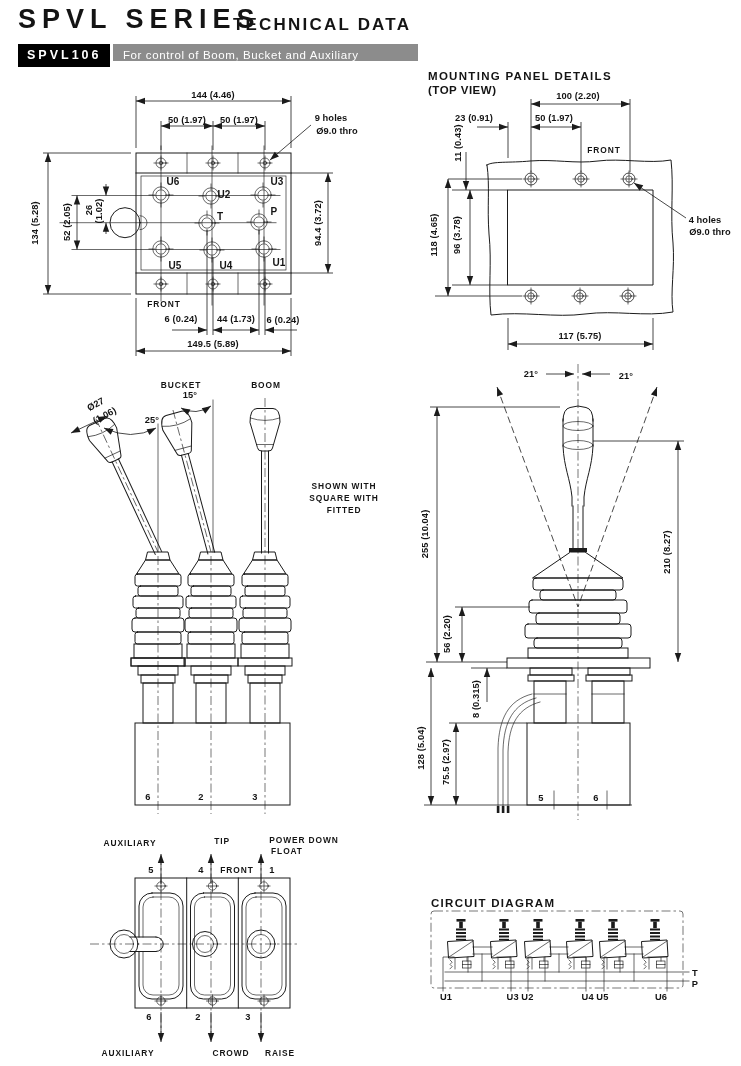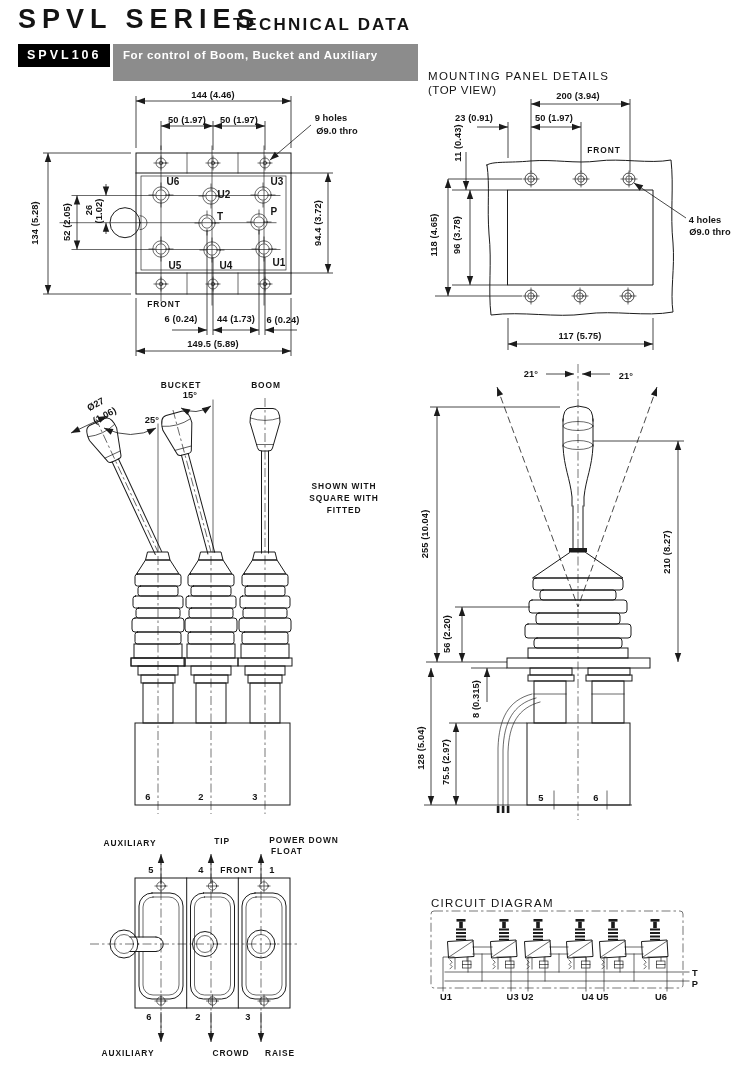--- a/index.html
+++ b/index.html
@@ -3,29 +3,29 @@
 <meta charset="utf-8">
 <style>
   html,body{margin:0;padding:0;background:#fff;}
   .page{position:relative;width:741px;height:1066px;background:#fff;overflow:hidden;
         font-family:"Liberation Sans",sans-serif;color:#141414;}
   .abs{position:absolute;}
   .title{left:18px;top:4px;font-size:27px;font-weight:bold;letter-spacing:6px;white-space:nowrap;}
   .subtitle{left:233px;top:15px;font-size:17px;font-weight:bold;letter-spacing:2.2px;white-space:nowrap;}
   .badge-model{left:18px;top:44px;width:92px;height:23px;background:#000;color:#fff;
         font-size:12.5px;font-weight:bold;letter-spacing:3px;line-height:23px;padding-left:9px;box-sizing:border-box;}
-  .badge-desc{left:113px;top:44px;width:305px;height:37px;background:#8c8c8c;color:#fff;
-        font-size:11.5px;font-weight:bold;letter-spacing:0.6px;line-height:23px;padding-left:10px;box-sizing:border-box;}
+  .badge-desc{left:113px;top:44px;width:305px;height:17px;background:#8c8c8c;color:#fff;
+        font-size:11.5px;font-weight:normal;letter-spacing:0.6px;line-height:23px;padding-left:10px;box-sizing:border-box;}
   .lbl{position:absolute;transform:translate(-50%,-50%);font-size:9.3px;font-weight:bold;
        line-height:1;letter-spacing:0.1px;white-space:nowrap;color:#141414;}
   .v{transform:translate(-50%,-50%) rotate(-90deg);}
   .r28{transform:translate(-50%,-50%) rotate(-28deg);}
   .s8{font-size:8.4px;letter-spacing:0.9px;}
   .s10{font-size:10px;}
-  .h1{position:absolute;font-size:11.5px;font-weight:normal;letter-spacing:1.3px;white-space:nowrap;color:#141414;}
+  .h1{position:absolute;font-size:11.5px;font-weight:bold;letter-spacing:1.3px;white-space:nowrap;color:#141414;}
   svg.art{position:absolute;left:0;top:0;}
   .o{stroke:#1b1b1b;fill:none;stroke-width:1;stroke-linecap:square;}
   .t{stroke-width:0.65;}
   .dm{stroke:#1b1b1b;fill:none;stroke-width:0.8;}
   .cl{stroke:#1b1b1b;fill:none;stroke-width:0.6;stroke-dasharray:9 3 2.5 3;}
   .f{fill:#1b1b1b;stroke:none;}
   .wh{fill:#fff;stroke:none;}
 </style>
 </head>
 <body>
@@ -373,21 +373,21 @@
   <span class="lbl v" style="left:100px;top:211px">(1.02)</span>
   <span class="lbl v" style="left:319px;top:223px">94.4 (3.72)</span>
   <span class="lbl s8" style="left:164px;top:304px">FRONT</span>
   <span class="lbl" style="left:181px;top:320px">6 (0.24)</span>
   <span class="lbl" style="left:236px;top:320px">44 (1.73)</span>
   <span class="lbl" style="left:283px;top:321px">6 (0.24)</span>
   <span class="lbl" style="left:213px;top:345px">149.5 (5.89)</span>
 
   <span class="h1" style="left:428px;top:70px">MOUNTING PANEL DETAILS</span>
   <span class="h1" style="left:428px;top:84px;letter-spacing:0.5px">(TOP VIEW)</span>
-  <span class="lbl" style="left:578px;top:97px">200 (3.94)</span>
+  <span class="lbl" style="left:578px;top:97px">100 (2.20)</span>
   <span class="lbl" style="left:474px;top:119px">23 (0.91)</span>
   <span class="lbl" style="left:554px;top:119px">50 (1.97)</span>
   <span class="lbl v" style="left:459px;top:143px">11 (0.43)</span>
   <span class="lbl s8" style="left:604px;top:150px">FRONT</span>
   <span class="lbl v" style="left:435px;top:235px">118 (4.65)</span>
   <span class="lbl v" style="left:458px;top:235px">96 (3.78)</span>
   <span class="lbl" style="left:705px;top:221px">4 holes</span>
   <span class="lbl" style="left:710px;top:233px">Ø9.0 thro</span>
   <span class="lbl" style="left:580px;top:337px">117 (5.75)</span>
 

